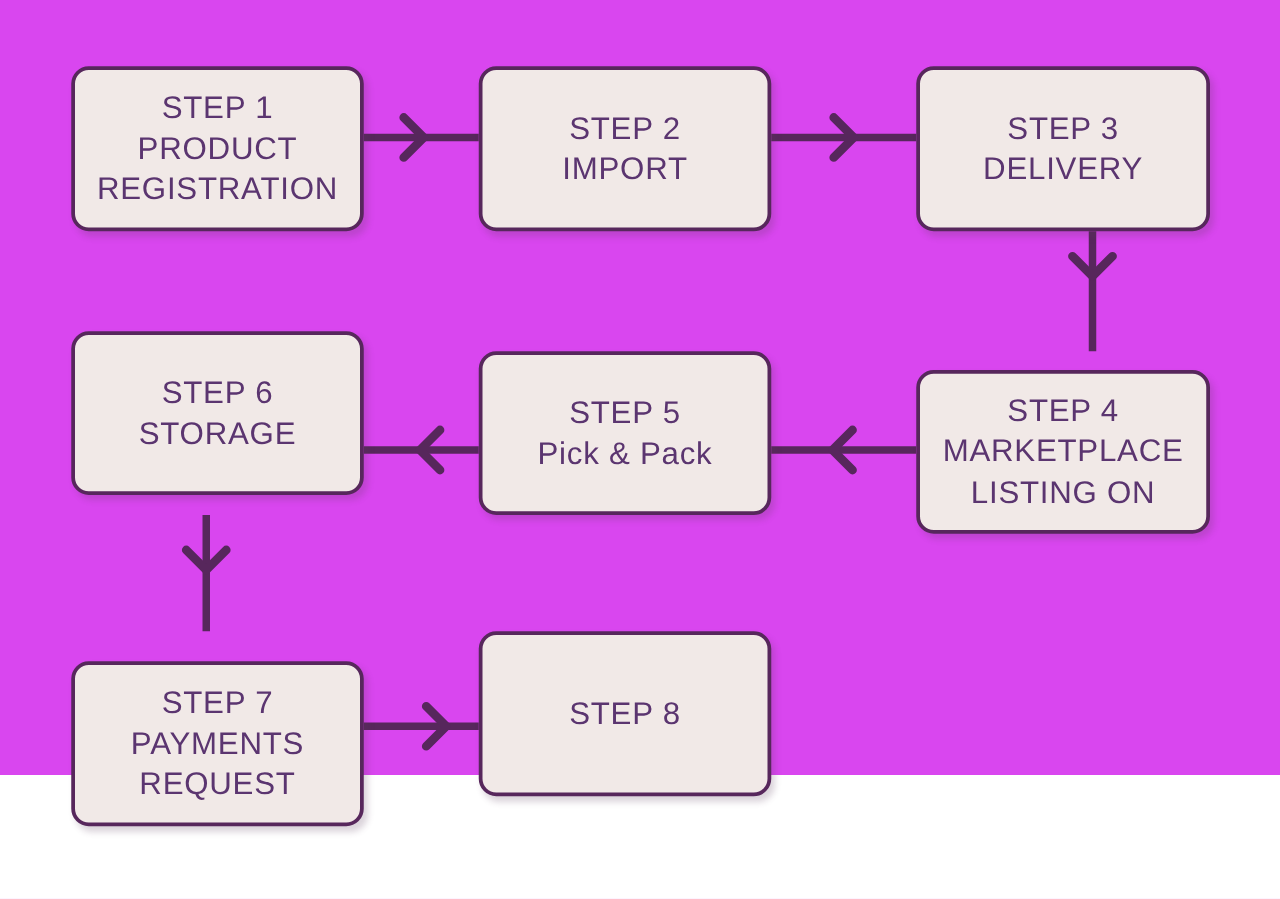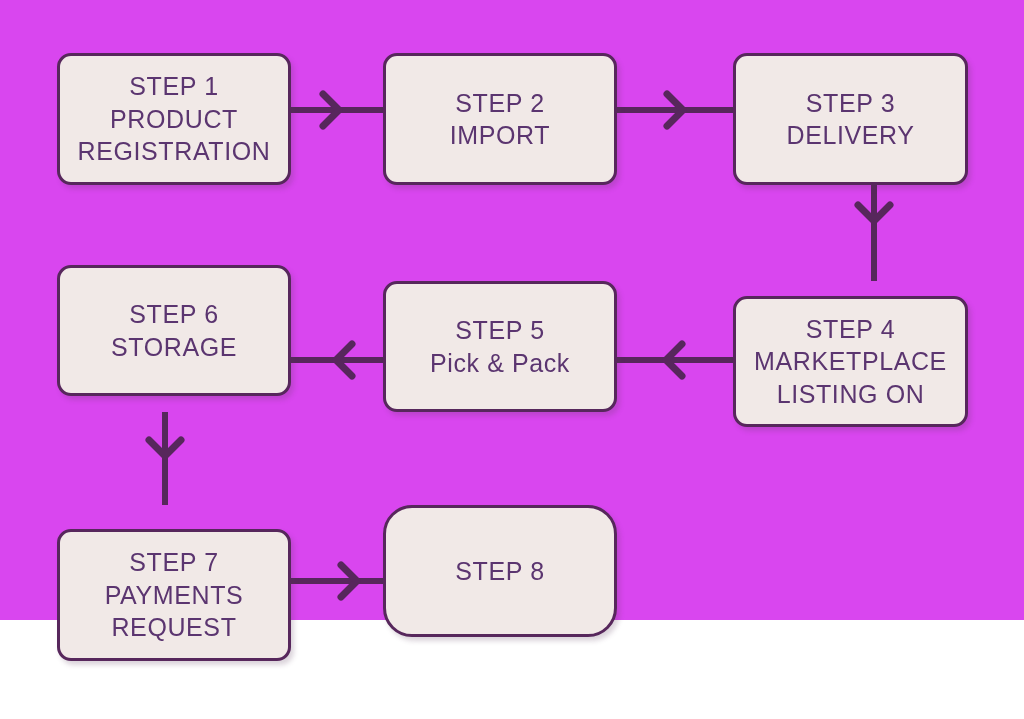--- a/index.html
+++ b/index.html
@@ -53,21 +53,21 @@
   
   #node-1 { left: 57px;  top: 53px;  width: 234px; height: 132px; }
   #node-2 { left: 383px; top: 53px;  width: 234px; height: 132px; text-align: right; }
   #node-3 { left: 733px; top: 53px;  width: 235px; height: 132px; align-items: center; }
   
   #node-4 { left: 733px; top: 296px; width: 235px; height: 131px; }
   #node-5 { left: 383px; top: 281px; width: 234px; height: 131px; }
   #node-6 { left: 57px;  top: 265px; width: 234px; height: 131px; }
   
   #node-7 { left: 57px;  top: 505px; width: 234px; height: 132px; margin-top: 24px; }
-  #node-8 { left: 383px; top: 505px; width: 234px; height: 132px; border-radius: 29px; }
+  #node-8 { left: 383px; top: 505px; width: 234px; height: 132px; }
 </style>
 </head>
 <body>
 
 <div id="canvas">
 
   <svg id="arrow-layer" viewBox="0 0 1024 719" width="1024" height="719" xmlns="http://www.w3.org/2000/svg">
     <g fill="none" stroke="#57275c" stroke-width="6" stroke-linecap="butt">
 
       <line x1="291" y1="110" x2="383" y2="110"></line>

